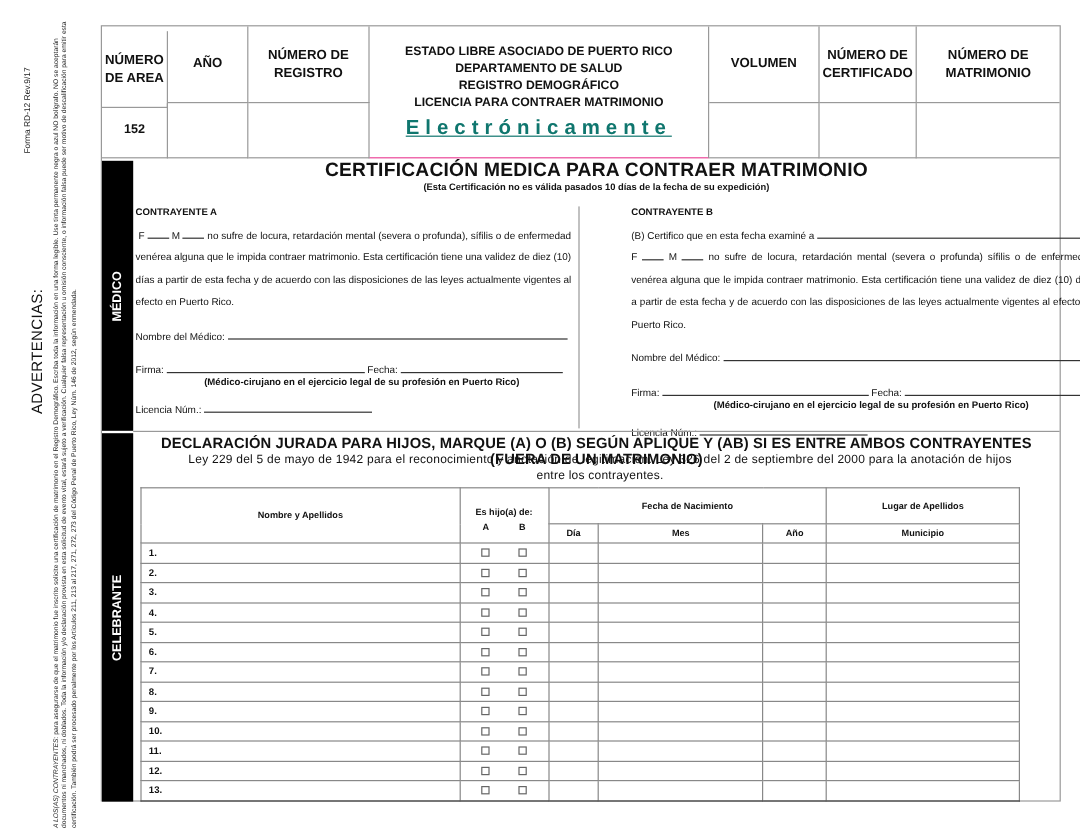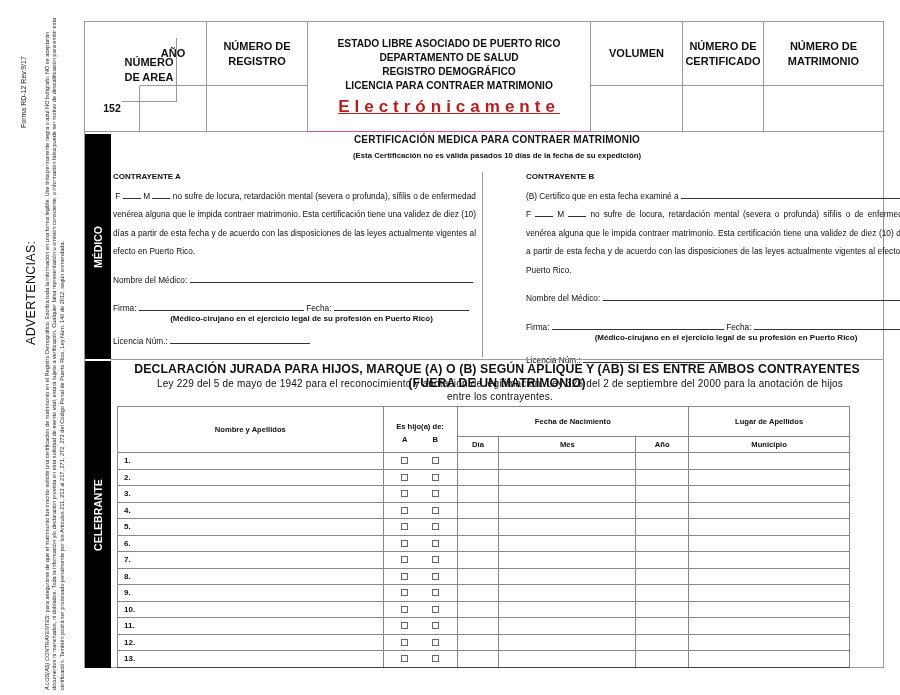--- a/index.html
+++ b/index.html
@@ -29,31 +29,31 @@
 
     
     .hdr { position: absolute; left: 0; top: 0; width: 798px; height: 110px; }
     .hcell { position: absolute; border-right: 1px solid #999; border-bottom: 1px solid #999;
       display: flex; align-items: center; justify-content: center; text-align: center;
       font-size: 11px; font-weight: bold; line-height: 15px; color: #111; }
     .title-cell { position: absolute; left: 223px; top: 0; width: 283px; height: 110px;
       border-right: 1px solid #999; border-bottom: 1px solid #ec4899;
       display: flex; flex-direction: column; align-items: center; justify-content: center;
       font-size: 10.2px; font-weight: bold; line-height: 14px; }
-    .electronic { color: #b91c1c; font-size: 17px; font-weight: bold; letter-spacing: 5px;
+    .electronic { color: #0f766e; font-size: 17px; font-weight: bold; letter-spacing: 5px;
       text-decoration: underline; margin-top: 4px; line-height: 20px; }
 
     
     .sidebar { position: absolute; left: 0; width: 26px; background: #000; }
     .sidebar span { position: absolute; left: 50%; top: 50%; color: #fff; font-weight: bold;
       font-size: 10.5px; white-space: nowrap; transform: translate(-50%, -50%) rotate(-90deg); }
 
     
     .med-title { position: absolute; left: 26px; top: 112px; width: 772px; text-align: center;
-      font-size: 10px; font-weight: bold; letter-spacing: 0.2px; }
+      font-size: 16px; font-weight: bold; letter-spacing: 0.2px; }
     .med-sub { position: absolute; left: 26px; top: 129px; width: 772px; text-align: center;
       font-size: 7.8px; font-weight: bold; }
     .col { position: absolute; top: 146px; font-size: 8.3px; line-height: 18.5px; }
     .col .lbl { font-weight: bold; font-size: 8px; }
     .col p { text-align: justify; }
     .col .line { display: inline-block; border-bottom: 1px solid #333; height: 10px; vertical-align: baseline; }
     .col .note { font-weight: bold; font-size: 8px; padding-left: 14px; line-height: 10px; text-align: center; }
     .sep { position: absolute; left: 397px; top: 150px; width: 1px; height: 185px; background: #999; }
     .hline { position: absolute; left: 26px; width: 772px; height: 1px; background: #999; }
 
@@ -78,21 +78,21 @@
 <div class="margin-forma">Forma RD-12 Rev.9/17</div>
 <div class="margin-adv">ADVERTENCIAS:</div>
 <div class="margin-body">
   <span class="it">A LOS(AS) CONTRAYENTES:</span>
   <span>para asegurarse de que el matrimonio fue inscrito solicite una certificación de matrimonio en el Registro Demográfico. Escriba toda la información en una forma legible. Use tinta permanente negra o azul NO bolígrafo. NO se aceptarán documentos ni manchados, ni doblados. Toda la información y/o declaración provista en esta solicitud de evento vital, estará sujeto a verificación. Cualquier falsa representación u omisión consciente, o información falsa puede ser motivo de descalificación para emitir esta certificación. También podrá ser procesado penalmente por los Artículos 211, 213 al 217, 271, 272, 273 del Código Penal de Puerto Rico, Ley Núm. 146 de 2012, según enmendada.</span>
 </div>
 
 <div class="frame">
 
   <div class="hdr">
-    <div class="hcell" style="left:0;top:16px;width:55px;height:64px;margin-left:37px;">NÚMERO DE AREA</div>
+    <div class="hcell" style="left:0;top:4px;width:55px;height:64px;">NÚMERO DE AREA</div>
     <div class="hcell" style="left:0;top:64px;width:55px;height:46px;font-size:10.5px;">152</div>
     <div class="hcell" style="left:55px;top:0;width:67px;height:64px;">AÑO</div>
     <div class="hcell" style="left:55px;top:64px;width:67px;height:46px;"></div>
     <div class="hcell" style="left:122px;top:0;width:101px;height:64px;padding:0 14px;">NÚMERO DE REGISTRO</div>
     <div class="hcell" style="left:122px;top:64px;width:101px;height:46px;"></div>
 
     <div class="title-cell">
       <div>ESTADO LIBRE ASOCIADO DE PUERTO RICO</div>
       <div>DEPARTAMENTO DE SALUD</div>
       <div>REGISTRO DEMOGRÁFICO</div>

